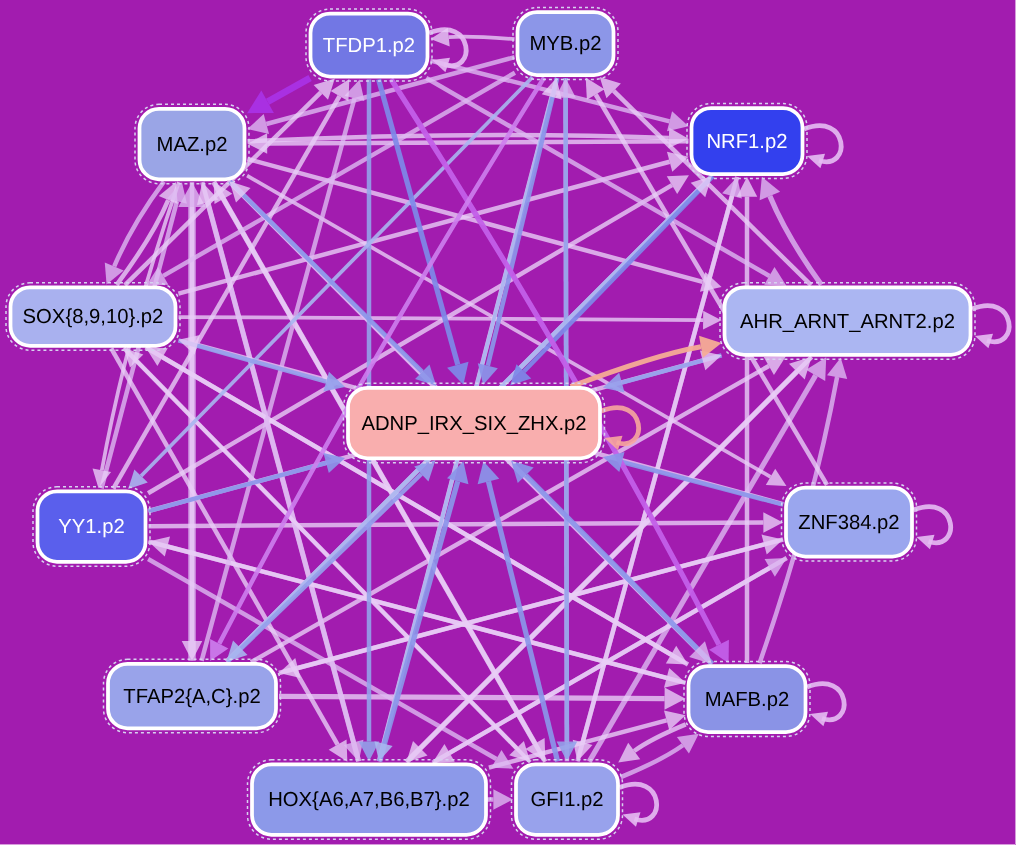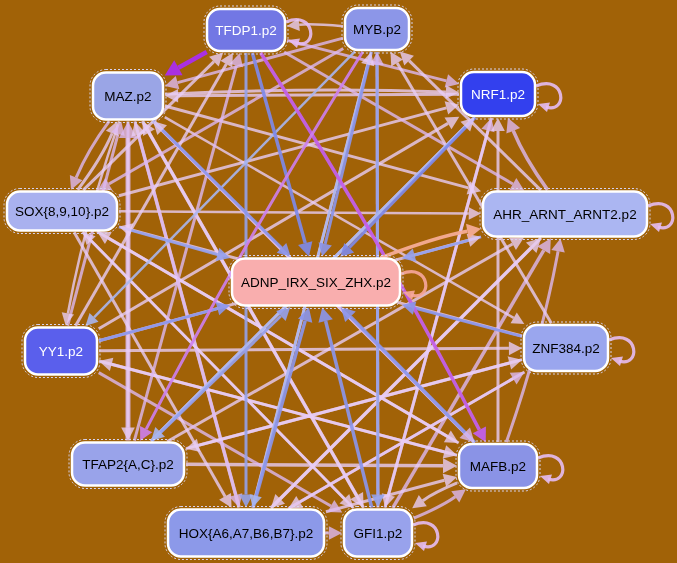--- a/index.html
+++ b/index.html
@@ -1,16 +1,16 @@
 <!DOCTYPE html>
 <html><head>
 <meta charset="utf-8">
 <style>
   html,body{margin:0;padding:0;background:#ffffff;}
-  #stage{position:relative;width:677px;height:563px;background:#a16207;overflow:hidden;
+  #stage{position:relative;width:677px;height:563px;background:#a21caf;overflow:hidden;
          font-family:"Liberation Sans", sans-serif;}
   svg{display:block;}
   text.node-label{font-family:"Liberation Sans", sans-serif;font-size:13.5px;}
 </style>
 </head>
 <body>
 
 <div id="stage">
   <svg id="net" width="677" height="563" viewBox="0 0 677 563">
       <g>

